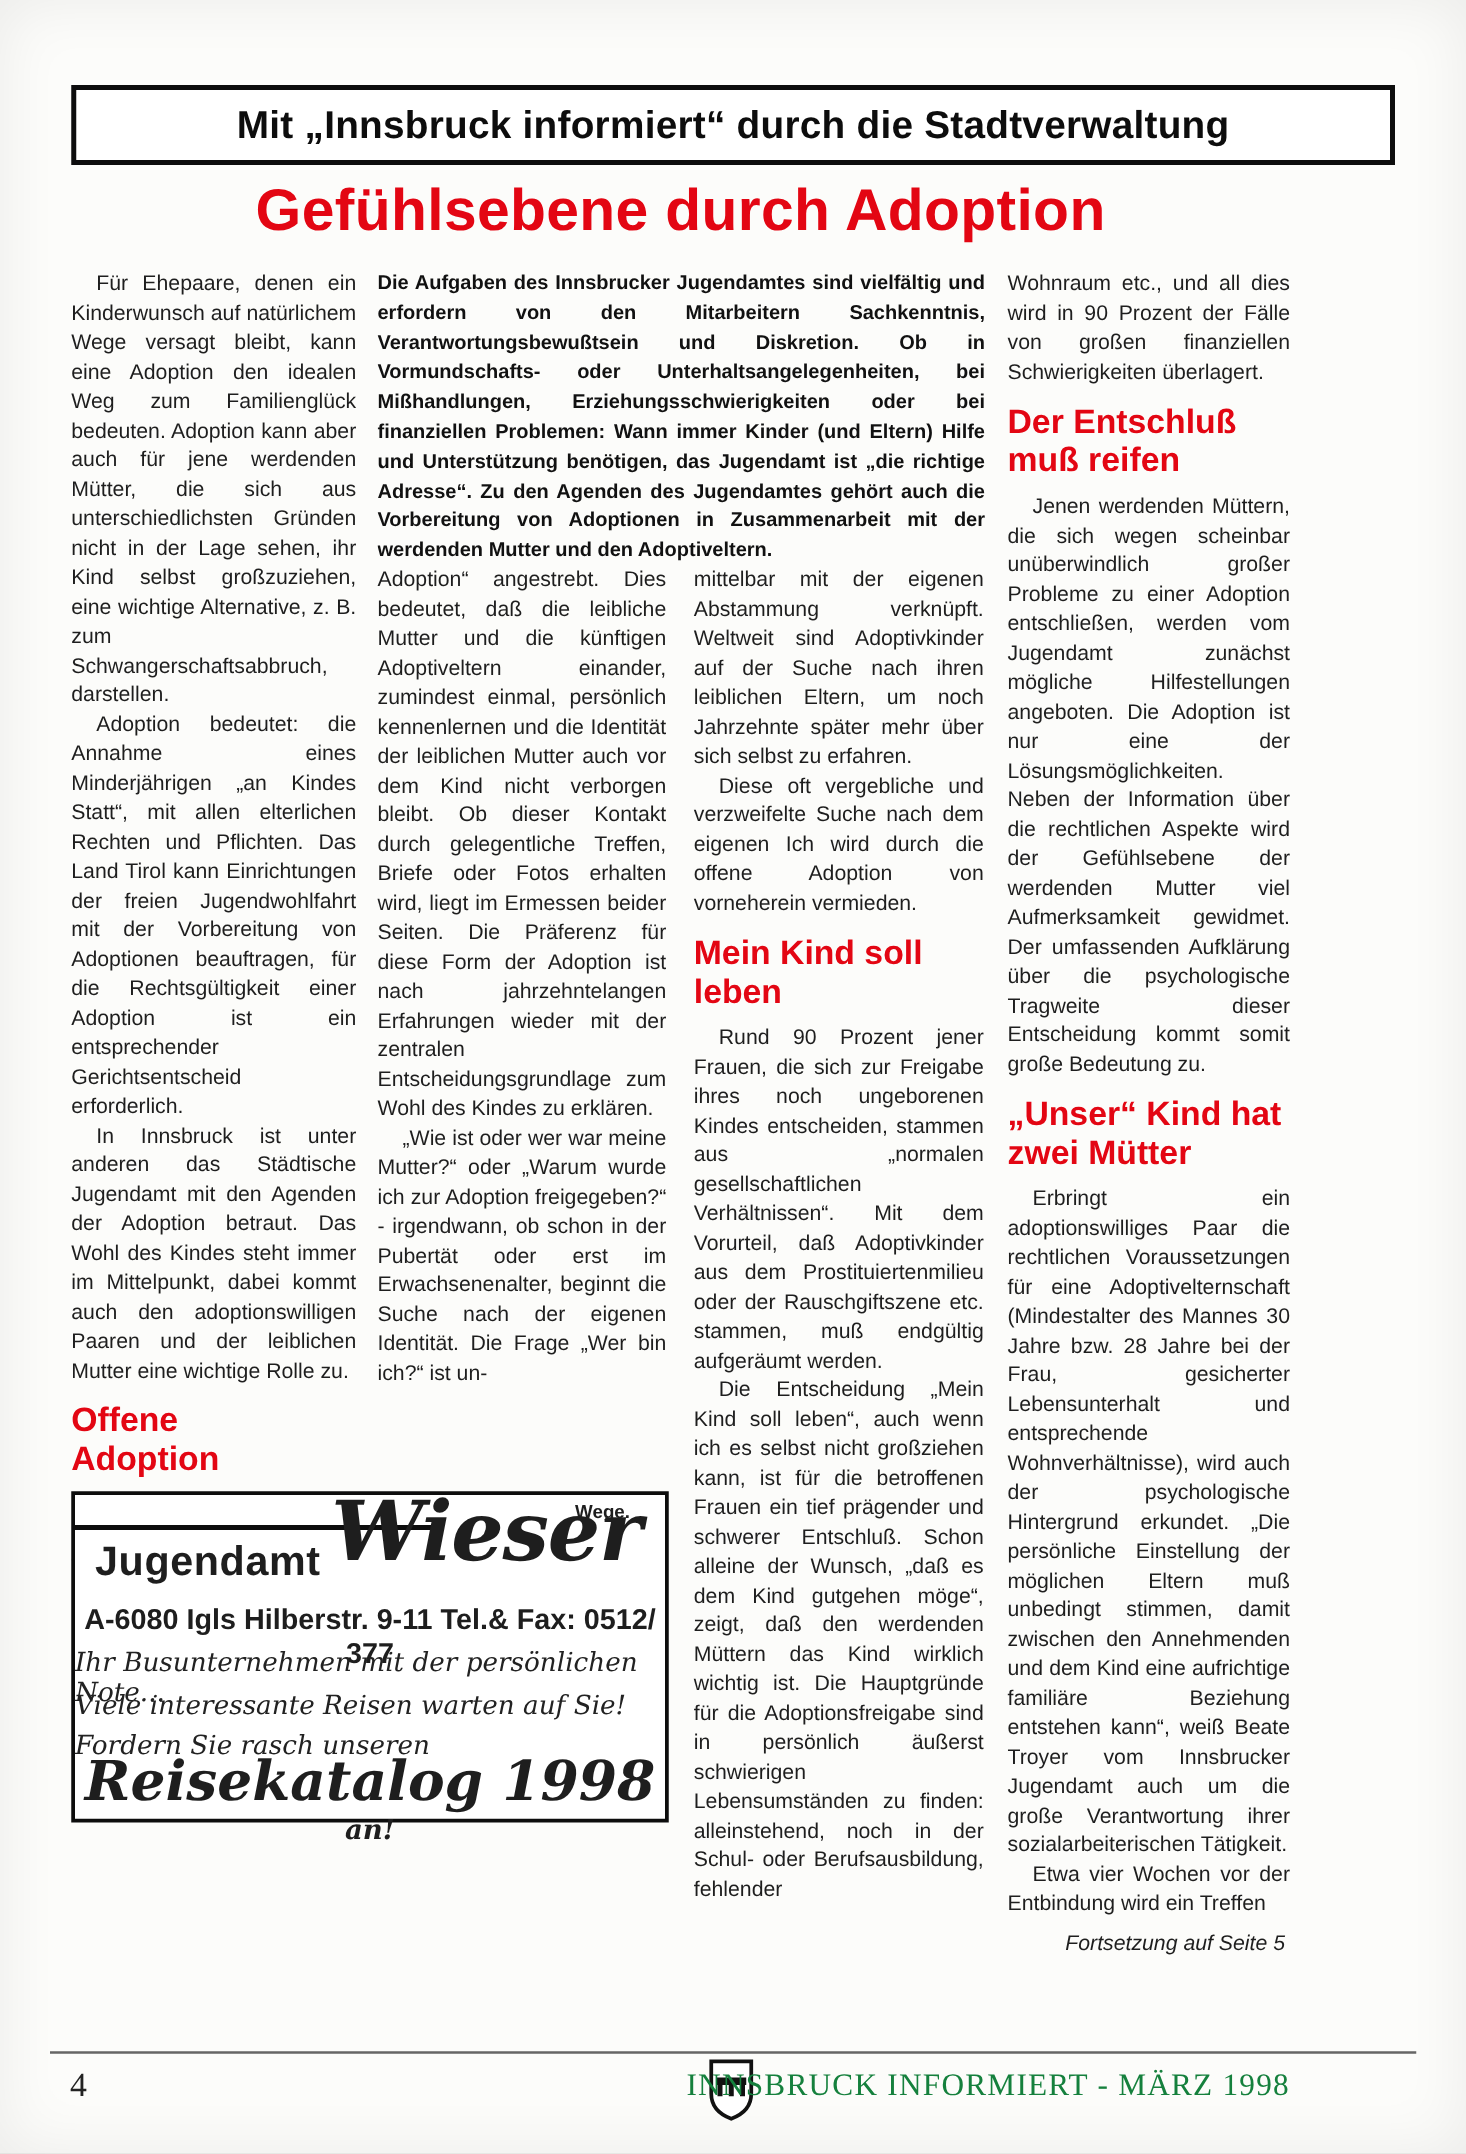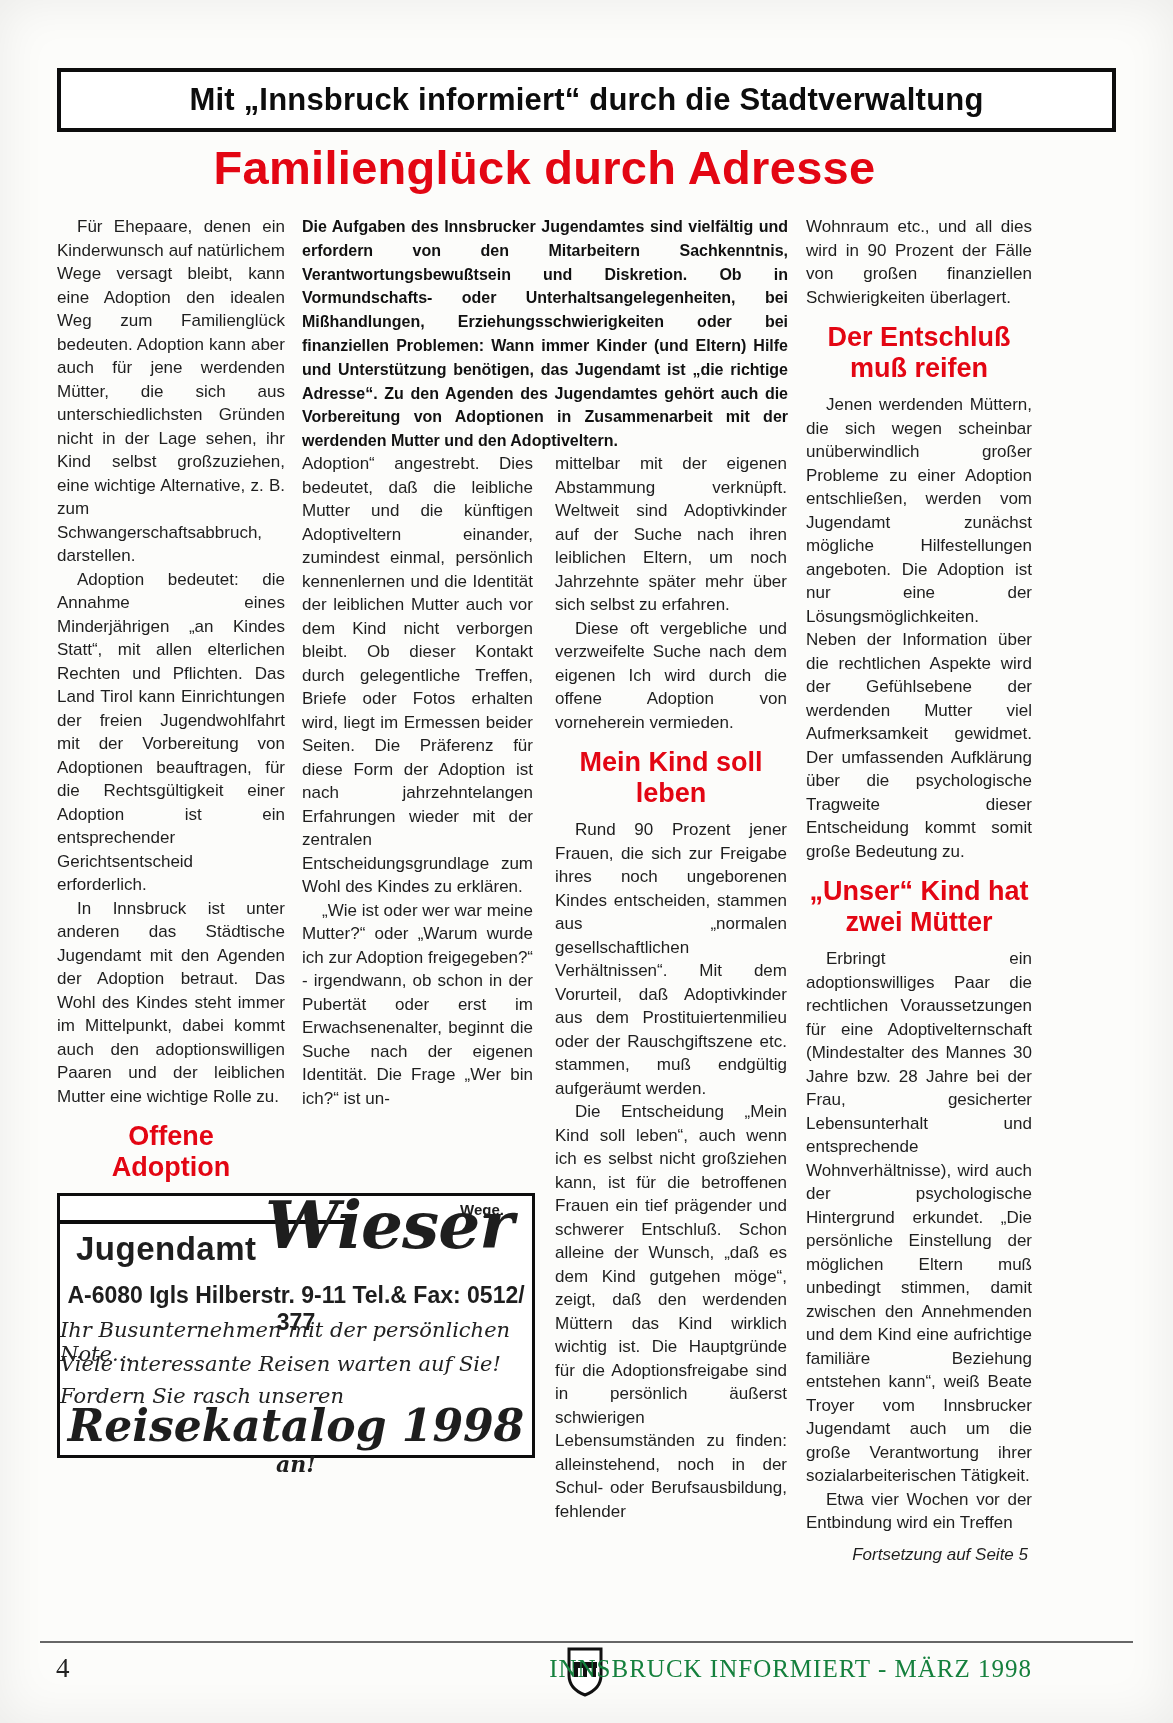--- a/index.html
+++ b/index.html
@@ -62,21 +62,20 @@
     text-align: justify;
     color: #111;
     overflow: hidden;
     hyphens: auto;
   }
 
   .red-heading {
     margin: 13px 0 9px;
     color: var(--accent, #e30613);
     font-size: 27px; font-weight: 700; line-height: 31px;
-    text-align: center;
     white-space: pre-line;
   }
 
   .continuation {
     font-style: italic;
     text-align: right;
     padding-right: 4px;
     margin-top: 8px !important;
   }
 
@@ -134,21 +133,21 @@
 </style>
 </head>
 <body>
 
 <div class="page">
 
   <div class="banner">
     <span>Mit „Innsbruck informiert“ durch die Stadtverwaltung</span>
   </div>
 
-  <h1 class="headline">Familienglück durch Adresse</h1>
+  <h1 class="headline">Gefühlsebene durch Adoption</h1>
 
   <div class="col col1">
     <p class="indent">Für Ehepaare, denen ein Kinderwunsch auf natürlichem Wege versagt bleibt, kann eine Adoption den idealen Weg zum Familienglück bedeuten. Adoption kann aber auch für jene werdenden Mütter, die sich aus unterschiedlichsten Gründen nicht in der Lage sehen, ihr Kind selbst großzuziehen, eine wichtige Alternative, z. B. zum Schwangerschaftsabbruch, darstellen.</p>
     <p class="indent">Adoption bedeutet: die Annahme eines Minderjährigen „an Kindes Statt“, mit allen elterlichen Rechten und Pflichten. Das Land Tirol kann Einrichtungen der freien Jugendwohlfahrt mit der Vorbereitung von Adoptionen beauftragen, für die Rechtsgültigkeit einer Adoption ist ein entsprechender Gerichtsentscheid erforderlich.</p>
     <p class="indent">In Innsbruck ist unter anderen das Städtische Jugendamt mit den Agenden der Adoption betraut. Das Wohl des Kindes steht immer im Mittelpunkt, dabei kommt auch den adoptionswilligen Paaren und der leiblichen Mutter eine wichtige Rolle zu.</p>
     <h2 class="red-heading">Offene
 Adoption</h2>
     <p class="indent">Im Gegensatz zur früher üblichen anonymen Adoption wird heute eine „offene</p>
   </div>
 

